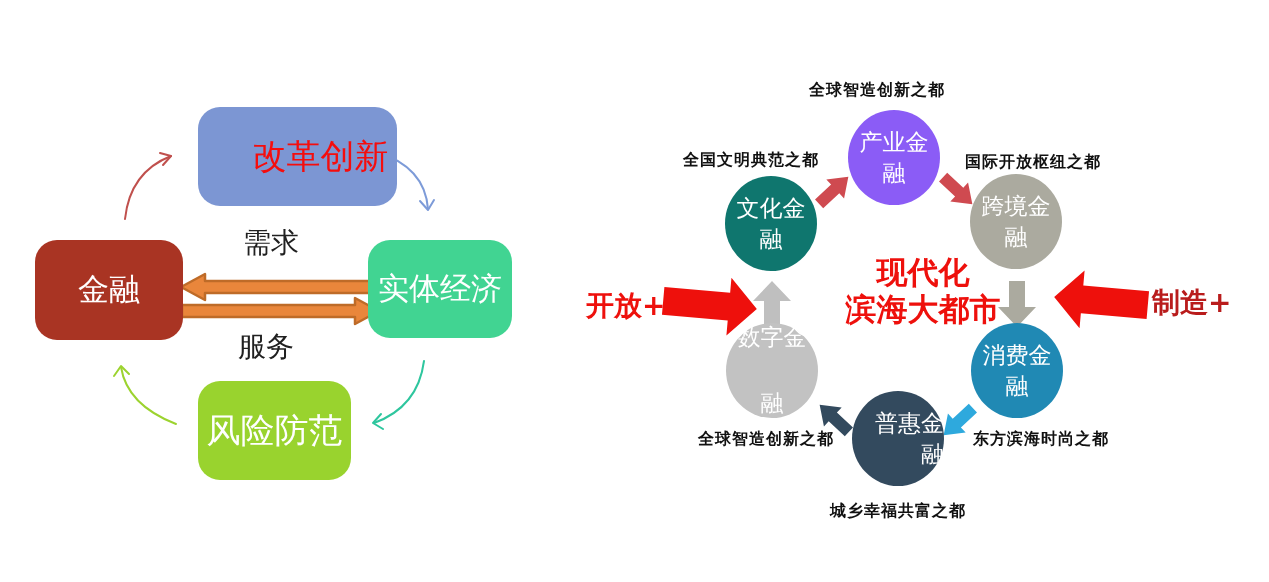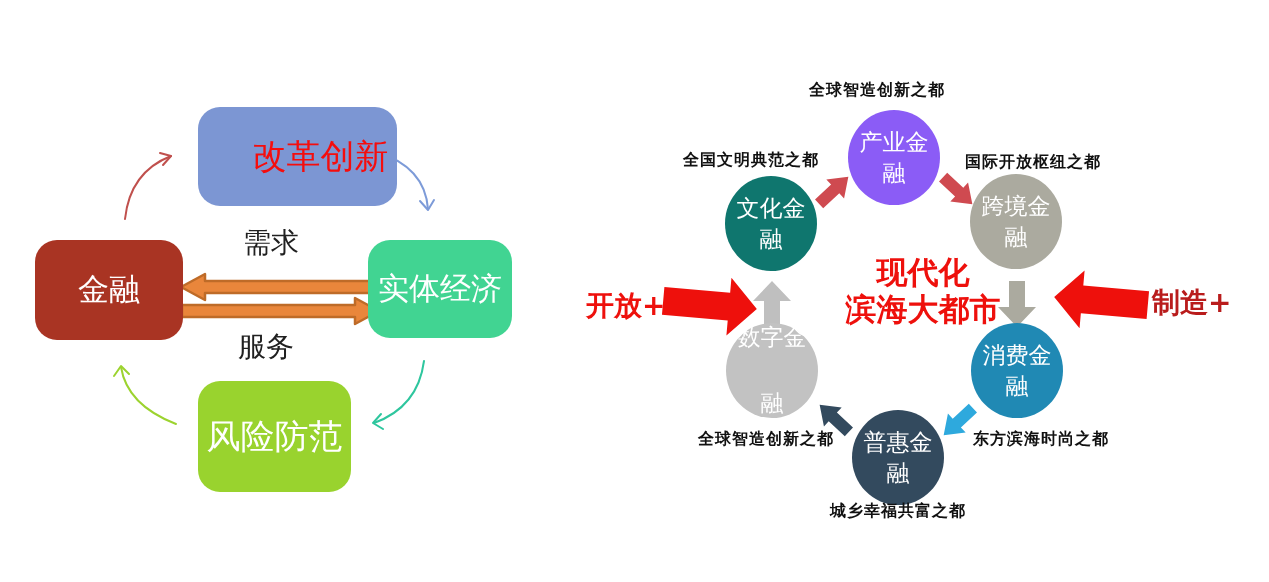--- a/index.html
+++ b/index.html
@@ -9,36 +9,36 @@
   }
   .layer{position:absolute;left:0;top:0;pointer-events:none;}
   
   .box{
     position:absolute;display:flex;align-items:center;justify-content:center;
     border-radius:22px;color:#ffffff;text-align:center;white-space:nowrap;
   }
   .box-reform{left:198px;top:107px;width:153px;height:99px;font-size:34px;padding-left:46px;}
   .box-finance{left:35px;top:240px;width:148px;height:100px;font-size:31px;justify-content:center;}
   .box-economy{left:368px;top:240px;width:144px;height:98px;font-size:31px;}
-  .box-risk{left:198px;top:381px;width:153px;height:111px;font-size:34px;}
+  .box-risk{left:198px;top:381px;width:153px;height:99px;font-size:34px;}
   .edge-label{
     position:absolute;transform:translateX(-50%);font-size:28px;color:#202020;white-space:nowrap;
   }
   .edge-demand{left:271px;top:224px;}
   .edge-service{left:266px;top:328px;}
   
   .circle{
     position:absolute;width:92px;height:95px;border-radius:50%;
     display:flex;flex-direction:column;align-items:center;justify-content:center;
     color:#ffffff;font-size:23px;line-height:31px;text-align:center;white-space:nowrap;
   }
   .c-industry{left:848px;top:110px;}
   .c-crossborder{left:970px;top:174px;}
   .c-consumer{left:971px;top:323px;}
-  .c-inclusive{left:852px;top:410px;}
+  .c-inclusive{left:852px;top:391px;align-items:flex-end;}
   .c-digital{left:726px;top:323px;gap:35px;}
   .c-culture{left:725px;top:176px;}
   .caption{
     position:absolute;transform:translateX(-50%);font-size:16px;font-weight:bold;
     color:#111111;white-space:nowrap;letter-spacing:1px;
   }
   .cap-industry{left:877px;top:80px;}
   .cap-culture{left:751px;top:150px;}
   .cap-crossborder{left:1033px;top:152px;}
   .cap-digital{left:766px;top:429px;}

